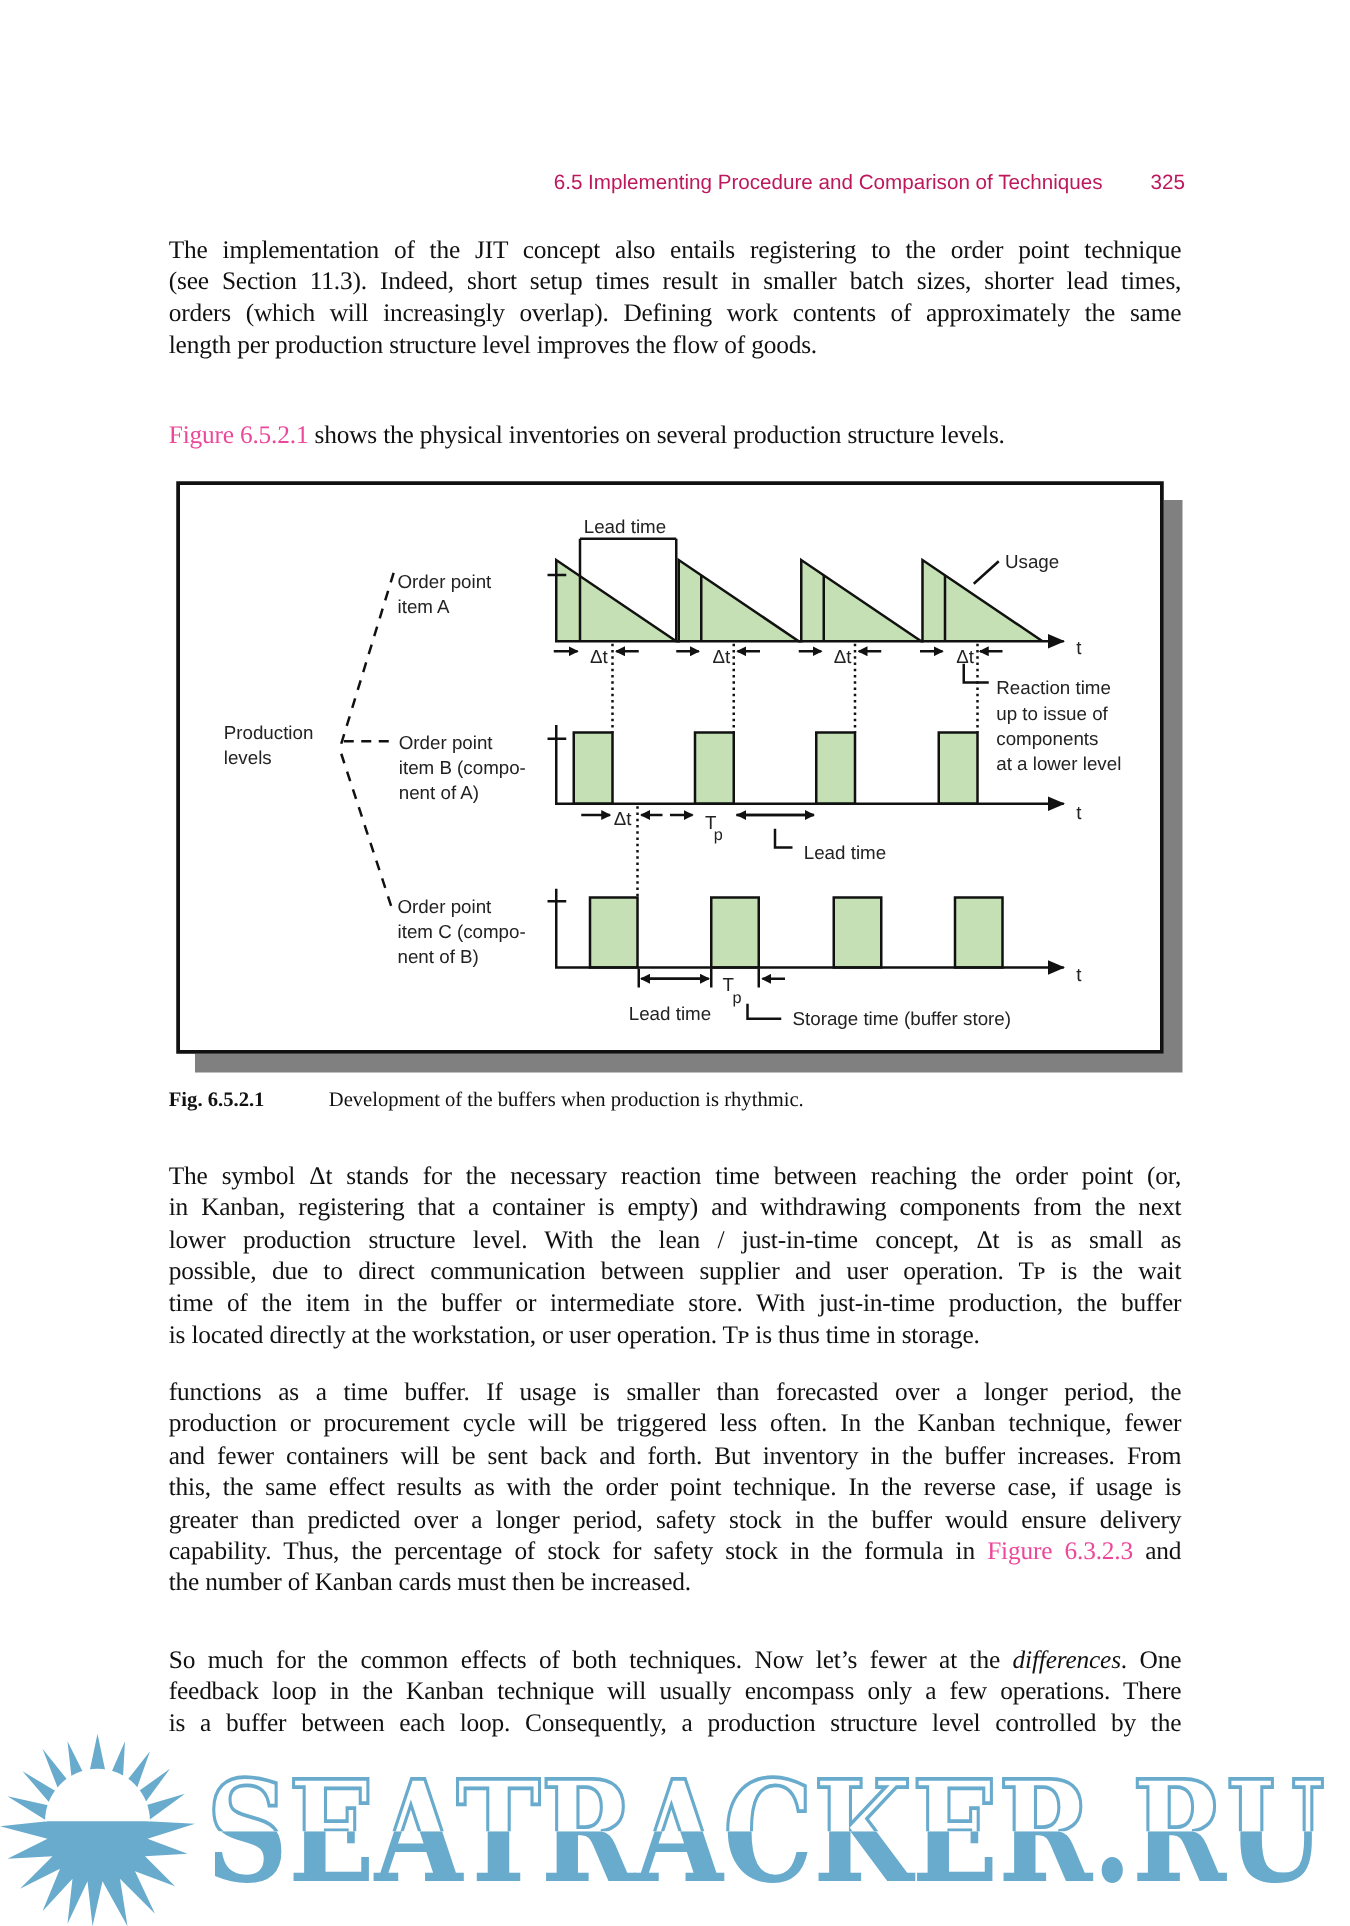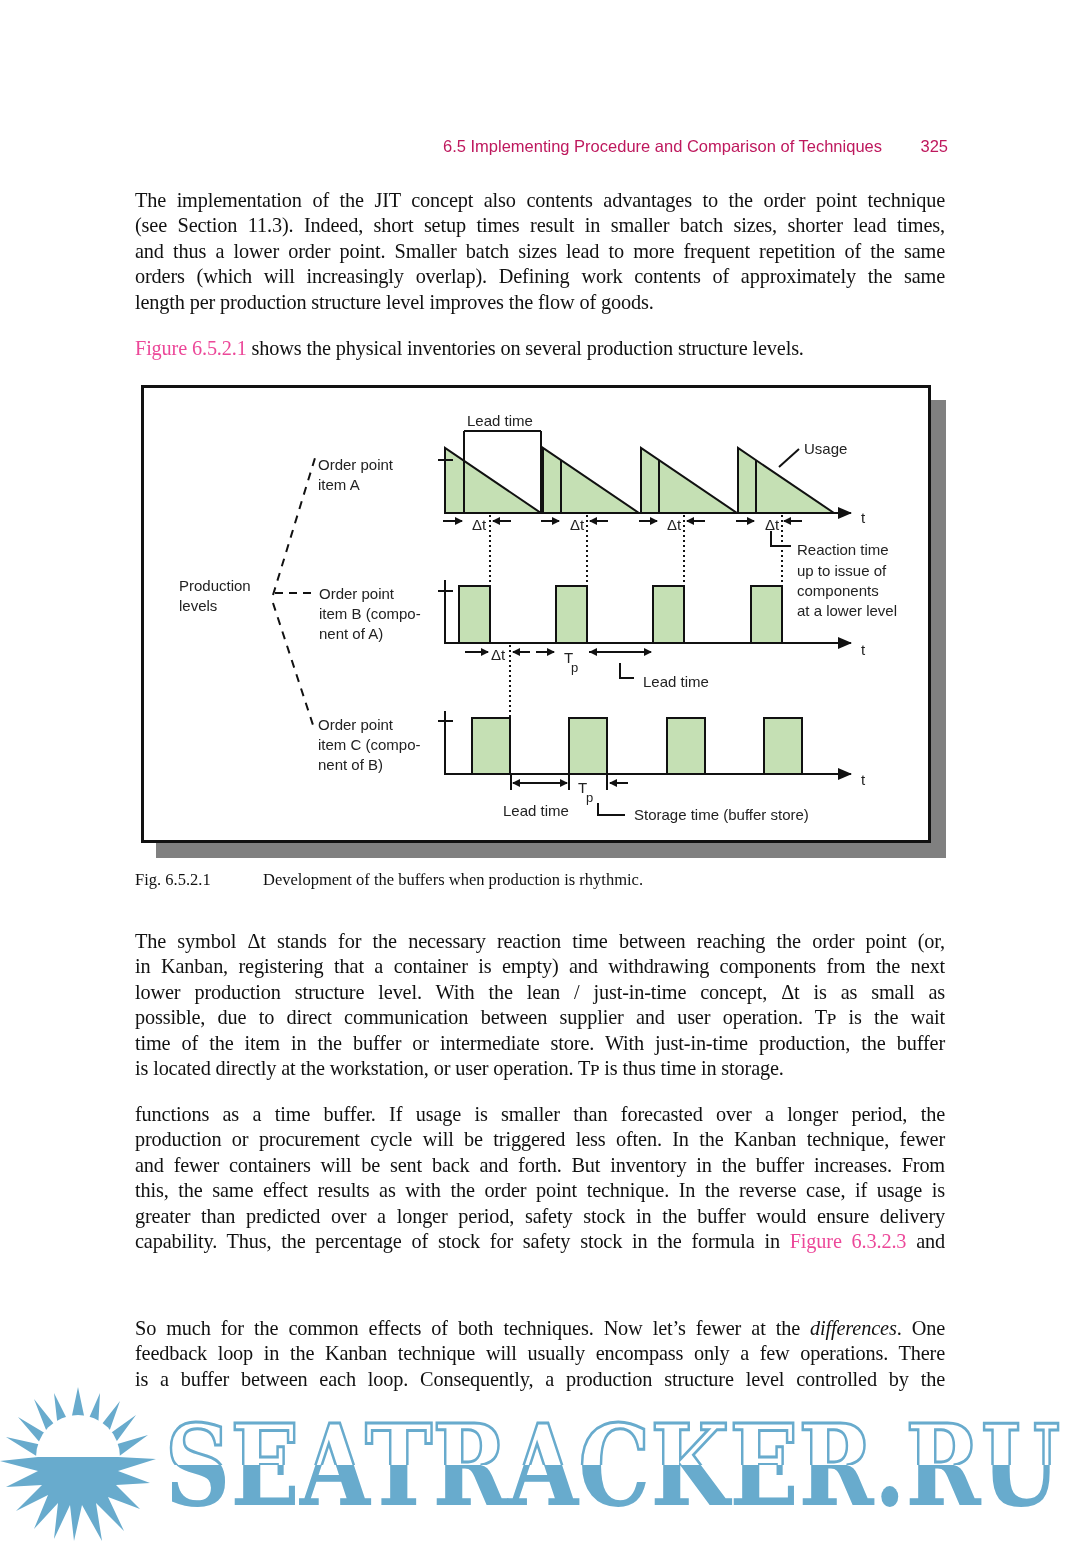--- a/index.html
+++ b/index.html
@@ -13,35 +13,34 @@
           text-align: justify; margin: 0; letter-spacing: -0.15px; }
   .para .ln { display: block; text-align: justify; text-align-last: justify; white-space: nowrap; }
   .para .ln.last { text-align-last: left; }
   .link { color: #ec4899; }
   .fig-wrap { position: absolute; left: 141px; top: 385px; width: 790px; height: 458px; }
   .fig-shadow { position: absolute; left: 15px; top: 15px; width: 790px; height: 458px; background: #808080; }
   .fig-box { position: absolute; left: 0; top: 0; width: 784px; height: 452px; background: #fff;
              border: 3px solid #111; }
   .fig-box svg { position: absolute; left: -141px; top: -385px; }
   .caption { position: absolute; left: 135px; top: 870px; font-size: 16.5px; white-space: nowrap; }
-  .caption .num { font-weight: normal; display: inline-block; width: 128px; }
+  .caption .num { font-weight: bold; display: inline-block; width: 128px; }
   .watermark { position: absolute; left: 0; top: 1383px; width: 856px; height: 158px; }
 </style>
 </head>
 <body>
 
 <div class="running-head">
   <span class="sec">6.5  Implementing Procedure and Comparison of Techniques</span>
   <span class="pg">325</span>
 </div>
 
 <div class="para" style="top:188px;">
-  <span class="ln">The implementation of the JIT concept also contents advantages to the order point technique</span>
+  <span class="ln">The implementation of the JIT concept also entails registering to the order point technique</span>
   <span class="ln">(see Section 11.3). Indeed, short setup times result in smaller batch sizes, shorter lead times,</span>
-  <span class="ln">and thus a lower order point. Smaller batch sizes lead to more frequent repetition of the same</span>
   <span class="ln">orders (which will increasingly overlap). Defining work contents of approximately the same</span>
   <span class="ln last">length per production structure level improves the flow of goods.</span>
 </div>
 
 <div class="para" style="top:336px;">
   <span class="ln last"><a class="link">Figure 6.5.2.1</a><span> shows the physical inventories on several production structure levels.</span></span>
 </div>
 
 <div class="fig-wrap">
   <div class="fig-shadow"></div>
@@ -189,20 +188,21 @@
   <span class="ln last">is located directly at the workstation, or user operation. Tᴘ is thus time in storage.</span>
 </div>
 
 <div class="para" style="top:1102px;">
   <span class="ln">functions as a time buffer. If usage is smaller than forecasted over a longer period, the</span>
   <span class="ln">production or procurement cycle will be triggered less often. In the Kanban technique, fewer</span>
   <span class="ln">and fewer containers will be sent back and forth. But inventory in the buffer increases. From</span>
   <span class="ln">this, the same effect results as with the order point technique. In the reverse case, if usage is</span>
   <span class="ln">greater than predicted over a longer period, safety stock in the buffer would ensure delivery</span>
   <span class="ln"><span>capability. Thus, the percentage of stock for safety stock in the formula in </span><a class="link">Figure 6.3.2.3</a><span> and</span></span>
+  <span class="ln last">the number of Kanban cards must then be increased.</span>
 </div>
 
 <div class="para" style="top:1316px;">
   <span class="ln"><span>So much for the common effects of both techniques. Now let’s fewer at the </span><em>differences</em><span>. One</span></span>
   <span class="ln">feedback loop in the Kanban technique will usually encompass only a few operations. There</span>
   <span class="ln">is a buffer between each loop. Consequently, a production structure level controlled by the</span>
 </div>
 
 <div class="watermark">
   <svg width="1080" height="158" viewBox="0 0 1080 158" xmlns="http://www.w3.org/2000/svg">

